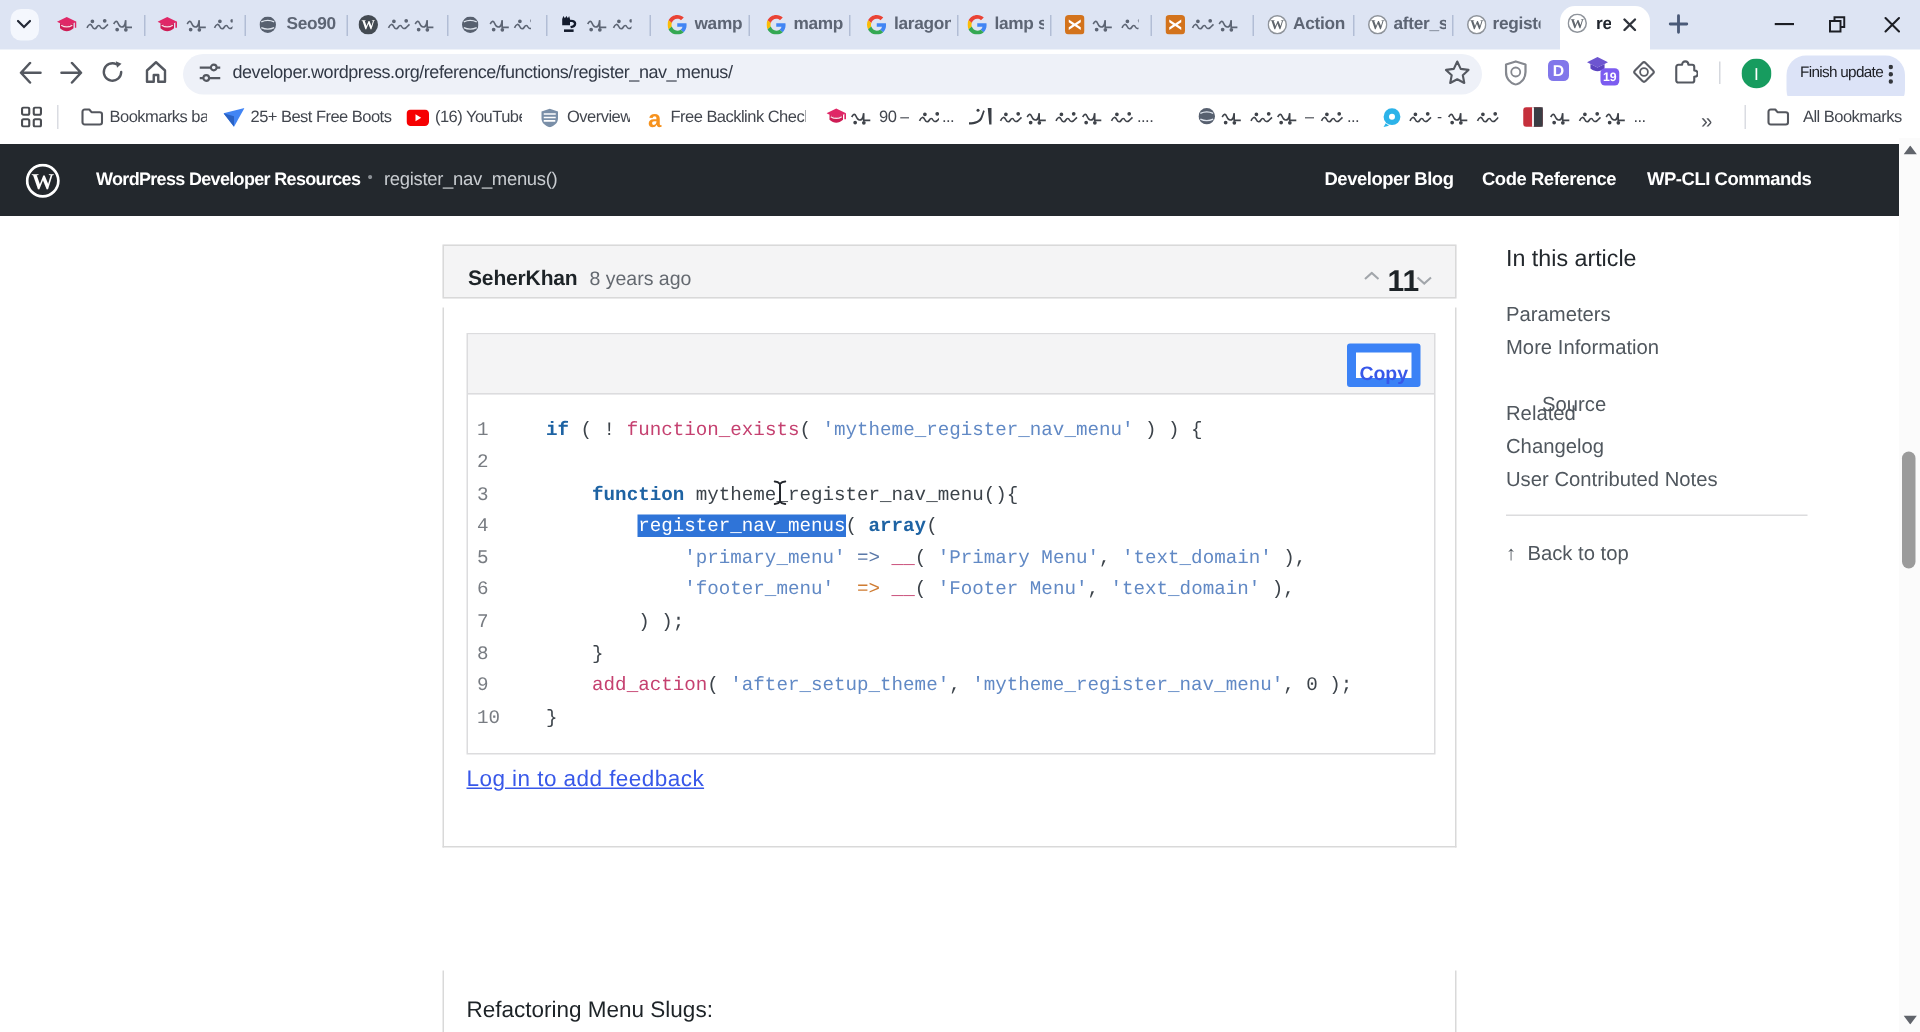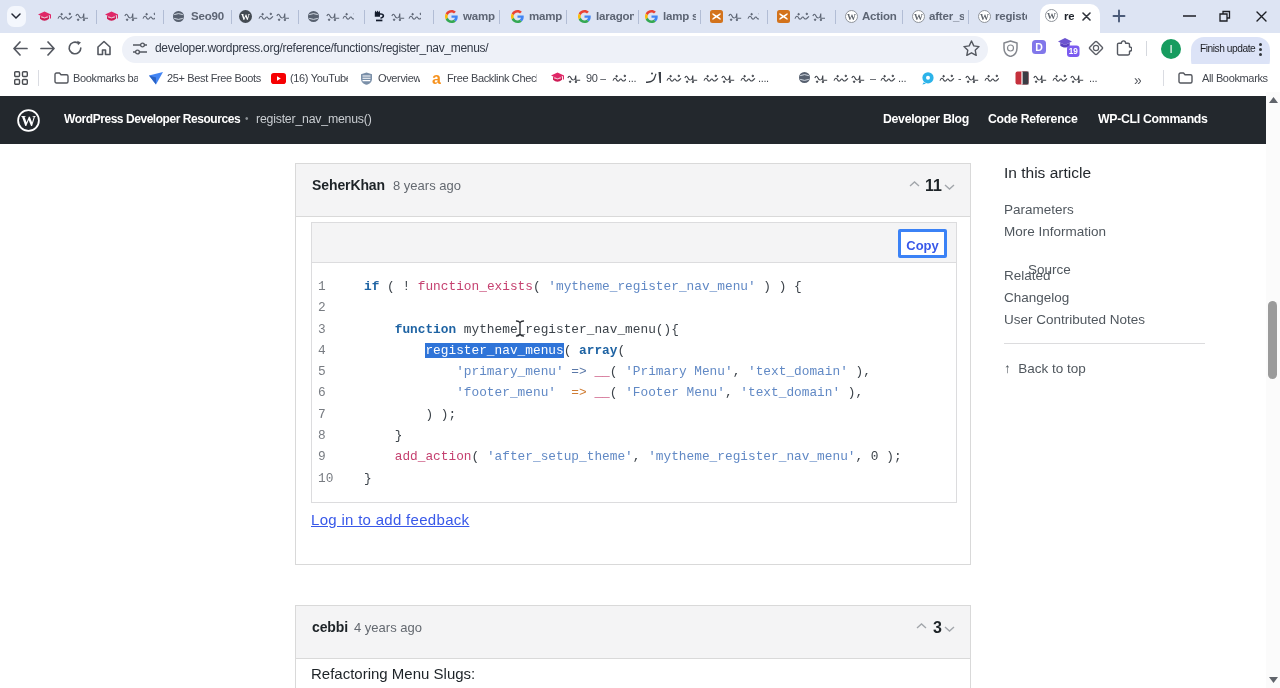--- a/index.html
+++ b/index.html
@@ -21,29 +21,29 @@
 #bkbar { position:absolute; left:0; top:64px; width:1280px; height:28px; background:#fff; }
 .bktxt { position:absolute; top:8px; font-size:11px; letter-spacing:-0.35px; color:#42464e; white-space:nowrap; overflow:hidden; }
 
 #pagearea { position:absolute; left:0; top:92px; width:1266px; height:596px; background:#fff; }
 #wphead { position:absolute; left:0; top:4px; width:1266px; height:48px; background:#23282d; }
 #wphead .bc1 { position:absolute; left:64px; top:16px; font-size:12px; letter-spacing:-0.45px; font-weight:700; color:#fff; }
 #wphead .dot { position:absolute; left:245px; top:17px; font-size:10px; color:#8c9196; }
 #wphead .bc2 { position:absolute; left:256px; top:16px; font-size:12.3px; letter-spacing:-0.2px; color:#c9cdd1; }
 #wphead .rl { position:absolute; top:16px; font-size:12.3px; letter-spacing:-0.3px; font-weight:700; color:#fff; }
 
-.cardhead { position:absolute; left:295px; width:676px; height:54px; background:#f4f4f5; border-top:1px solid #d9d9d9; border-bottom:1px solid #d9d9d9; border-left:1px solid #d9d9d9; border-right:1px solid #d9d9d9; }
+.cardhead { position:absolute; left:295px; width:676px; height:36px; background:#f4f4f5; border-top:1px solid #d9d9d9; border-bottom:1px solid #d9d9d9; border-left:1px solid #d9d9d9; border-right:1px solid #d9d9d9; }
 .uname { position:absolute; left:16px; top:13px; font-size:14px; letter-spacing:-0.1px; font-weight:700; color:#1d2327; }
 .utime { position:absolute; top:14px; font-size:13px; color:#646970; }
-.vote { position:absolute; top:13px; font-size:16px; font-weight:700; color:#1d2327; }
+.vote { position:absolute; top:13px; font-size:20px; font-weight:700; color:#1d2327; }
 .cardside { position:absolute; width:1px; background:#d9d9d9; }
 
 #codeblk { position:absolute; left:311px; top:130px; width:646px; height:281px; border:1px solid #dcdcde; background:#fff; }
 #codehead { position:absolute; left:0; top:0; width:644px; height:40px; background:#f4f4f5; border-bottom:1px solid #dcdcde; }
-#copybtn { position:absolute; right:9px; top:6px; width:49px; height:29px; border:3px solid #3b82f6; border-radius:2px; background:#fff; color:#3858e9; font-size:13px; font-weight:700; text-align:center; line-height:27px; }
+#copybtn { position:absolute; right:9px; top:6px; width:49px; height:29px; border:6px solid #3b82f6; border-radius:2px; background:#fff; color:#3858e9; font-size:13px; font-weight:700; text-align:center; line-height:27px; }
 #codebody { position:absolute; left:0; top:41px; width:644px; height:196px; padding:12px 0 0 6px; font-family:"Liberation Mono",monospace; font-size:12.8px; line-height:21.3px; white-space:pre; color:#3c434a; }
 #codebody .ln { display:inline-block; width:16px; margin-right:30px; text-align:left; color:#787c82; font-weight:400; }
 .kw { color:#1e63a3; font-weight:700; }
 .fn { color:#c54170; }
 .st { color:#6189c5; }
 .op { color:#cf7c33; }
 .sel { background:#2f74d8; color:#fff; }
 #loginlink { position:absolute; left:311px; top:419px; font-size:15px; letter-spacing:0.3px; color:#3858e9; text-decoration:underline; }
 
 #sidebar { position:absolute; left:1004px; top:72px; }
@@ -458,31 +458,20 @@
 <span class="ln">4</span>        <span class="sel">register_nav_menus</span>( <span class="kw">array</span>(
 <span class="ln">5</span>            <span class="st">'primary_menu'</span> <span style="color:#5a78a8">=&gt;</span> <span class="fn">__</span>( <span class="st">'Primary Menu'</span>, <span class="st">'text_domain'</span> ),
 <span class="ln">6</span>            <span class="st">'footer_menu'</span>  <span class="op">=&gt;</span> <span class="fn">__</span>( <span class="st">'Footer Menu'</span>, <span class="st">'text_domain'</span> ),
 <span class="ln">7</span>        ) );
 <span class="ln">8</span>    }
 <span class="ln">9</span>    <span class="fn">add_action</span>( <span class="st">'after_setup_theme'</span>, <span class="st">'mytheme_register_nav_menu'</span>, 0 );
 <span class="ln">10</span>}</div>
     </div>
     <div id="loginlink">Log in to add feedback</div>
 
-    <div class="cardhead" style="top:513px;">
-      <div class="uname">cebbi</div>
-      <div class="utime" style="left:58px;">4 years ago</div>
-      <svg style="position:absolute;left:620px;top:17px;" width="11" height="6" viewBox="0 0 11 6">
-          <path d="M1 5 L5.5 1 L10 5" stroke="#a2a6ab" stroke-width="1.4" fill="none"></path>
-        </svg>
-      <div class="vote" style="left:637px;">3</div>
-      <svg style="position:absolute;left:648px;top:20px;" width="11" height="6" viewBox="0 0 11 6">
-          <path d="M1 1 L5.5 5 L10 1" stroke="#a2a6ab" stroke-width="1.4" fill="none"></path>
-        </svg>
-    </div>
     <div class="cardside" style="left:295px; top:555px; height:41px;"></div>
     <div class="cardside" style="left:970px; top:555px; height:41px;"></div>
     <div class="abs" style="left:311px; top:573px; font-size:15px; color:#1d2327;">Refactoring Menu Slugs:</div>
 
     <div id="sidebar">
         <h3>In this article</h3>
       </div>
     <div class="slink" style="left:1004px; top:110px;">Parameters</div>
     <div class="slink" style="left:1004px; top:132px;">More Information</div>
     <div class="slink" style="left:1004px; top:170px;margin-left:24px;">Source</div>

